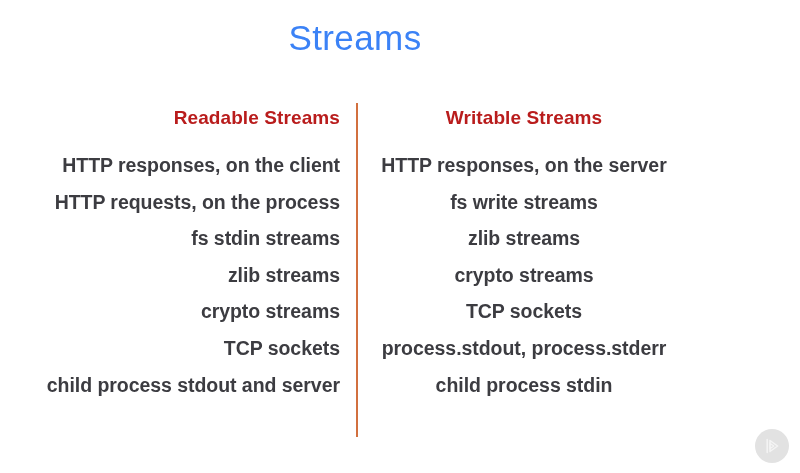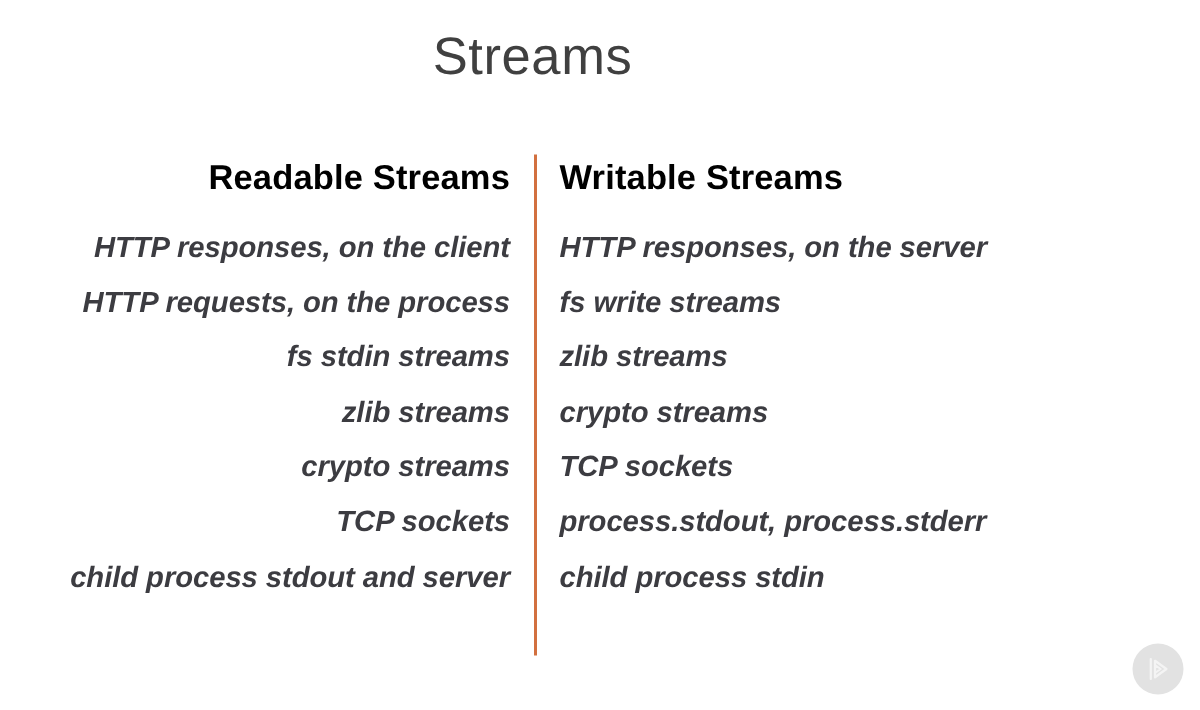--- a/index.html
+++ b/index.html
@@ -26,21 +26,21 @@
   
   .slide-title {
     position: absolute;
     top: 16px;
     left: 0;
     width: 710px;
     text-align: center;
     font-size: 35px;
     font-weight: 300;
     letter-spacing: 0.4px;
-    color: #404040;
+    color: #3b82f6;
     line-height: 44px;
     white-space: nowrap;
   }
 
   
   .table-wrap {
     position: absolute;
     top: 103px;
     left: 0;
     width: 800px;
@@ -60,40 +60,39 @@
     position: absolute;
     top: 0;
     width: 302px;
   }
   .col-left {
     left: 38px;
     text-align: right;
   }
   .col-right {
     left: 373px;
-    text-align: left;
+    text-align: center;
   }
 
   .col-header {
-    font-size: 23px;
+    font-size: 19px;
     font-weight: 700;
-    color: #000000;
+    color: #b91c1c;
     line-height: 30px;
     letter-spacing: 0.1px;
     white-space: nowrap;
     margin-bottom: 0;
     height: 30px;
   }
 
   .col-list {
     list-style: none;
     margin: 0;
     padding: 0;
     margin-top: 14px;
-    font-style: italic;
   }
 
   .col-list li {
     font-size: 19.5px;
     font-weight: 600;
     color: #3c3c41;
     line-height: 36.6px;
     height: 36.6px;
     white-space: nowrap;
     letter-spacing: -0.05px;

